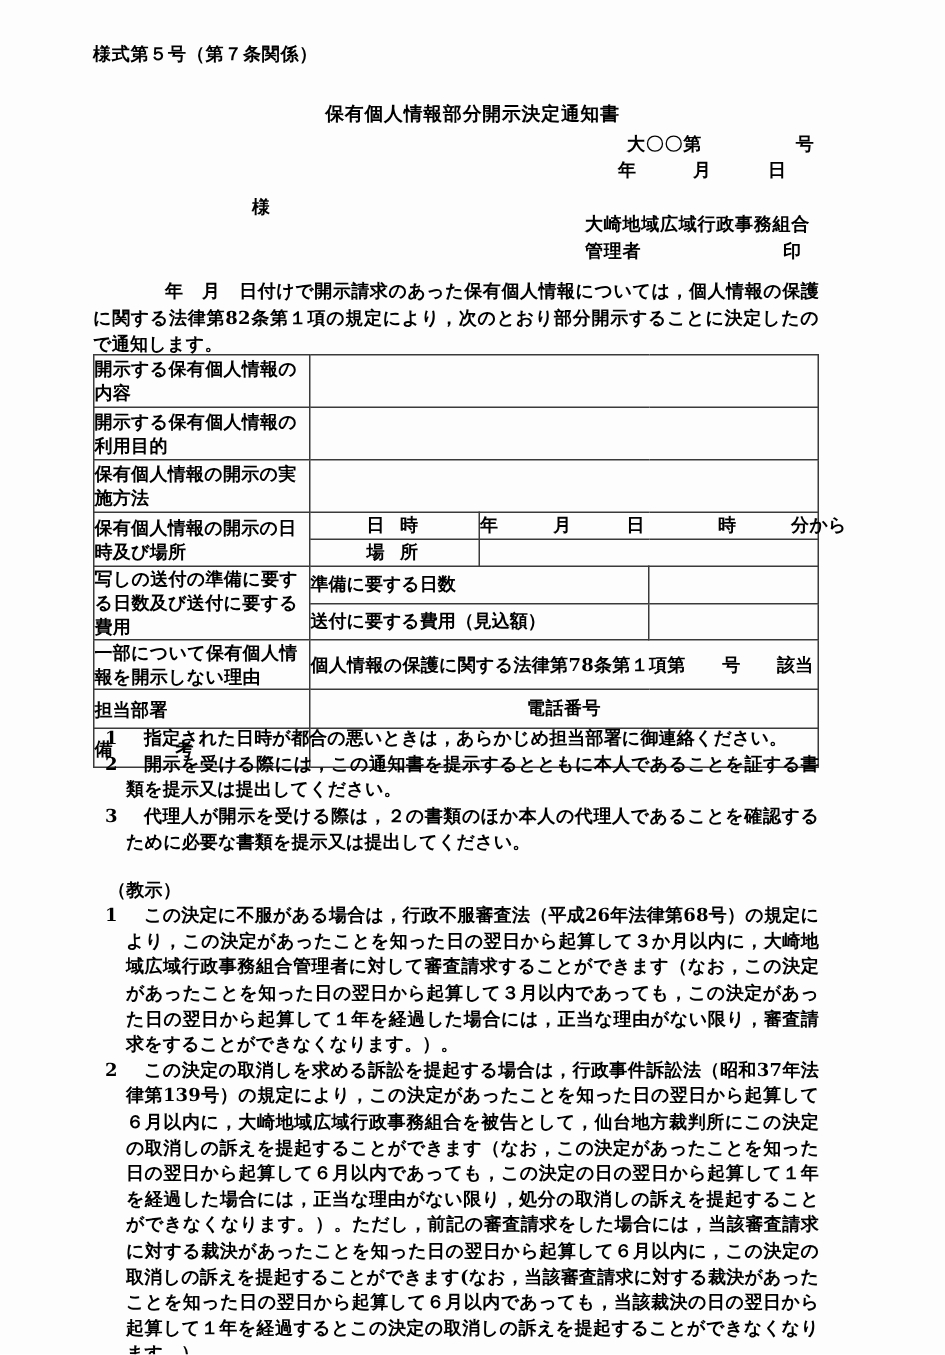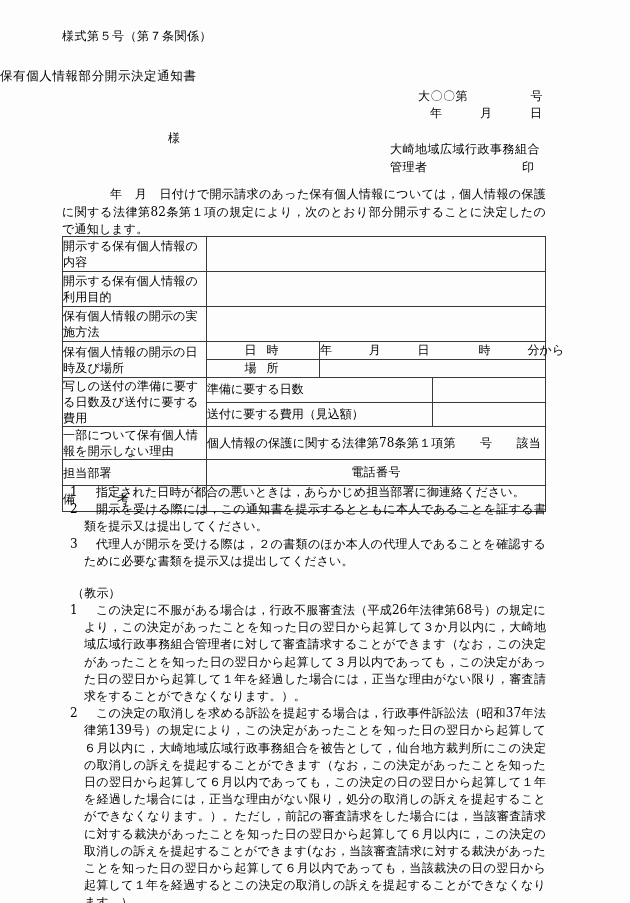--- a/index.html
+++ b/index.html
@@ -12,50 +12,51 @@
     font-family: "DejaVu Serif", "Liberation Serif", serif;
     color: #000000;
   }
   #page {
     position: relative;
     width: 630px;
     height: 903px;
     background: #fdfdfd;
     overflow: hidden;
     box-sizing: border-box;
+    font-weight: bold;
   }
   
   .form-no {
     position: absolute;
     left: 62px;
     top: 28px;
     font-size: 12px;
     letter-spacing: 0.5px;
     white-space: nowrap;
   }
   .doc-title {
     position: absolute;
     left: 0;
     right: 0;
     top: 68px;
-    text-align: left;
+    text-align: center;
     font-size: 12.5px;
     letter-spacing: 0.6px;
   }
   .doc-number {
     position: absolute;
     left: 418px;
     top: 88px;
     font-size: 12px;
     white-space: nowrap;
     letter-spacing: 0.5px;
   }
   .doc-date {
     position: absolute;
-    left: 430px;
+    left: 412px;
     top: 105px;
     font-size: 12px;
     white-space: nowrap;
     letter-spacing: 0.5px;
   }
   .addressee {
     position: absolute;
     left: 168px;
     top: 130px;
     font-size: 12px;

